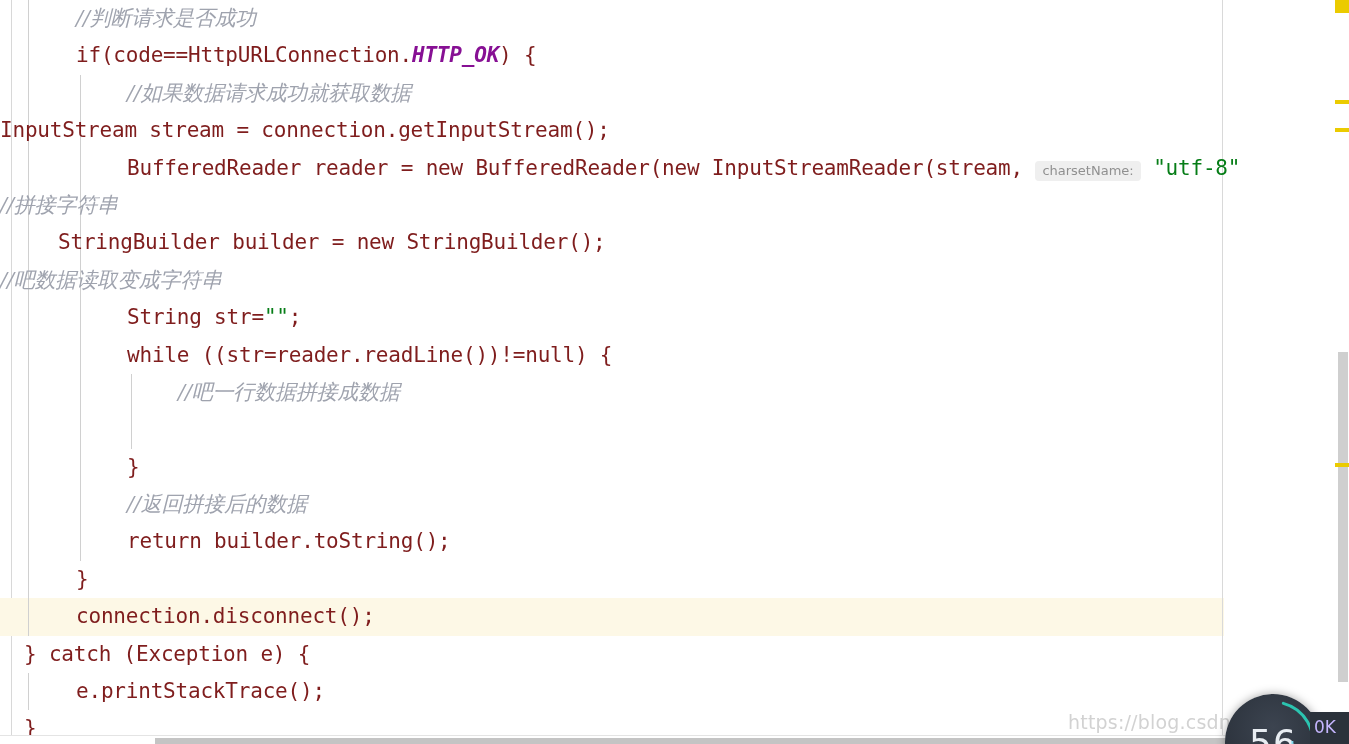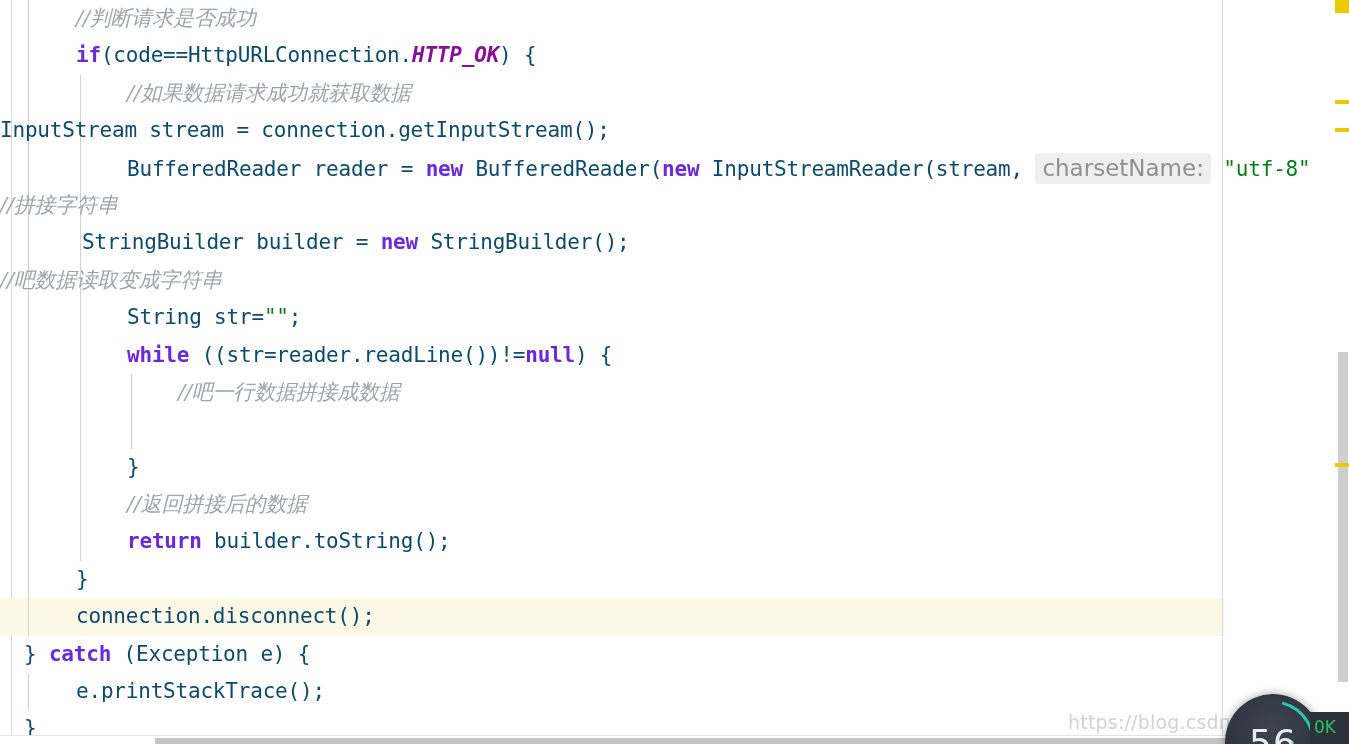--- a/index.html
+++ b/index.html
@@ -63,33 +63,33 @@
 
   
   .guide {
     position: absolute;
     width: 1px;
     background: #d0d0d0;
     z-index: 1;
   }
 
   
-  .kw      { color: #6d28d9; font-weight: bold; }
+  .kw      { color: #7f1d1d; font-weight: normal; }
   .cmt     { color: #9fa3ae; font-style: italic; font-family: "DejaVu Serif", "Liberation Serif", serif; }
   .str     { color: #067d17; }
   .statfld { color: #871094; font-style: italic; font-weight: bold; }
-  .plain   { color: #0c4a6e; }
+  .plain   { color: #7f1d1d; }
 
   
   .hint {
     background: #efefef;
     color: #909090;
     border-radius: 4px;
     padding: 2px 7px 3px 7px;
-    font-size: 23px;
+    font-size: 13px;
     font-family: "DejaVu Sans", "Liberation Sans", sans-serif;
     font-style: normal;
     letter-spacing: 0;
   }
 
   
   .margin-line {
     position: absolute;
     top: 0;
     left: 1222px;
@@ -214,40 +214,40 @@
     top: 712px;
     width: 48px;
     height: 34px;
     background: #2b323b;
     z-index: 9;
   }
   .speed-side-text {
     position: absolute;
     left: 4px; top: 5px;
     font-size: 17px;
-    color: #22c55e;
+    color: #c4b5fd;
     font-family: "DejaVu Sans", "Liberation Sans", sans-serif;
     white-space: nowrap;
   }
 </style>
 </head>
 <body>
 
 <div id="editor">
 
   <div class="gutter-edge"></div>
 
   <div class="code-area">
       <div class="line"><div class="guide" style="left: 28px; top: 0px; height: 37.4px;"></div><span class="ln-text" style="margin-left: 76px;"><span class="cmt">//判断请求是否成功</span></span></div>
       <div class="line"><div class="guide" style="left: 28px; top: 0px; height: 37.4px;"></div><span class="ln-text" style="margin-left: 76px;"><span class="kw">if</span><span class="plain">(code==HttpURLConnection.</span><span class="statfld">HTTP_OK</span><span class="plain">) {</span></span></div>
       <div class="line"><div class="guide" style="left: 28px; top: 0px; height: 37.4px;"></div><div class="guide" style="left: 80px; top: 0px; height: 37.4px;"></div><span class="ln-text" style="margin-left: 127px;"><span class="cmt">//如果数据请求成功就获取数据</span></span></div>
       <div class="line"><div class="guide" style="left: 28px; top: 0px; height: 37.4px;"></div><div class="guide" style="left: 80px; top: 0px; height: 37.4px;"></div><span class="ln-text" style=""><span class="plain">InputStream stream = connection.getInputStream();</span></span></div>
       <div class="line"><div class="guide" style="left: 28px; top: 0px; height: 37.4px;"></div><div class="guide" style="left: 80px; top: 0px; height: 37.4px;"></div><span class="ln-text" style="margin-left: 127px;"><span class="plain">BufferedReader reader = </span><span class="kw">new</span><span class="plain"> BufferedReader(</span><span class="kw">new</span><span class="plain"> InputStreamReader(stream, </span><span class="hint">charsetName:</span><span class="str"> "utf-8"</span></span></div>
       <div class="line"><div class="guide" style="left: 28px; top: 0px; height: 37.4px;"></div><div class="guide" style="left: 80px; top: 0px; height: 37.4px;"></div><span class="ln-text" style=""><span class="cmt">//拼接字符串</span></span></div>
-      <div class="line"><div class="guide" style="left: 28px; top: 0px; height: 37.4px;"></div><div class="guide" style="left: 80px; top: 0px; height: 37.4px;"></div><span class="ln-text" style="margin-left: 82px;"><span class="plain">StringBuilder builder = </span><span class="kw">new</span><span class="plain"> StringBuilder();</span></span></div>
+      <div class="line"><div class="guide" style="left: 28px; top: 0px; height: 37.4px;"></div><div class="guide" style="left: 80px; top: 0px; height: 37.4px;"></div><span class="ln-text" style="margin-left: 58px;"><span class="plain">StringBuilder builder = </span><span class="kw">new</span><span class="plain"> StringBuilder();</span></span></div>
       <div class="line"><div class="guide" style="left: 28px; top: 0px; height: 37.4px;"></div><div class="guide" style="left: 80px; top: 0px; height: 37.4px;"></div><span class="ln-text" style=""><span class="cmt">//吧数据读取变成字符串</span></span></div>
       <div class="line"><div class="guide" style="left: 28px; top: 0px; height: 37.4px;"></div><div class="guide" style="left: 80px; top: 0px; height: 37.4px;"></div><span class="ln-text" style="margin-left: 127px;"><span class="plain">String str=</span><span class="str">""</span><span class="plain">;</span></span></div>
       <div class="line"><div class="guide" style="left: 28px; top: 0px; height: 37.4px;"></div><div class="guide" style="left: 80px; top: 0px; height: 37.4px;"></div><span class="ln-text" style="margin-left: 127px;"><span class="kw">while</span><span class="plain"> ((str=reader.readLine())!=</span><span class="kw">null</span><span class="plain">) {</span></span></div>
       <div class="line"><div class="guide" style="left: 28px; top: 0px; height: 37.4px;"></div><div class="guide" style="left: 80px; top: 0px; height: 37.4px;"></div><div class="guide" style="left: 131px; top: 0px; height: 37.4px;"></div><span class="ln-text" style="margin-left: 178px;"><span class="cmt">//吧一行数据拼接成数据</span></span></div>
       <div class="line"><div class="guide" style="left: 28px; top: 0px; height: 37.4px;"></div><div class="guide" style="left: 80px; top: 0px; height: 37.4px;"></div><div class="guide" style="left: 131px; top: 0px; height: 37.4px;"></div></div>
       <div class="line"><div class="guide" style="left: 28px; top: 0px; height: 37.4px;"></div><div class="guide" style="left: 80px; top: 0px; height: 37.4px;"></div><span class="ln-text" style="margin-left: 127px;"><span class="plain">}</span></span></div>
       <div class="line"><div class="guide" style="left: 28px; top: 0px; height: 37.4px;"></div><div class="guide" style="left: 80px; top: 0px; height: 37.4px;"></div><span class="ln-text" style="margin-left: 127px;"><span class="cmt">//返回拼接后的数据</span></span></div>
       <div class="line"><div class="guide" style="left: 28px; top: 0px; height: 37.4px;"></div><div class="guide" style="left: 80px; top: 0px; height: 37.4px;"></div><span class="ln-text" style="margin-left: 127px;"><span class="kw">return</span><span class="plain"> builder.toString();</span></span></div>
       <div class="line"><div class="guide" style="left: 28px; top: 0px; height: 37.4px;"></div><span class="ln-text" style="margin-left: 76px;"><span class="plain">}</span></span></div>
       <div class="line highlight"><div class="guide" style="left: 28px; top: 0px; height: 37.4px;"></div><span class="ln-text" style="margin-left: 76px;"><span class="plain">connection.disconnect();</span></span></div>

